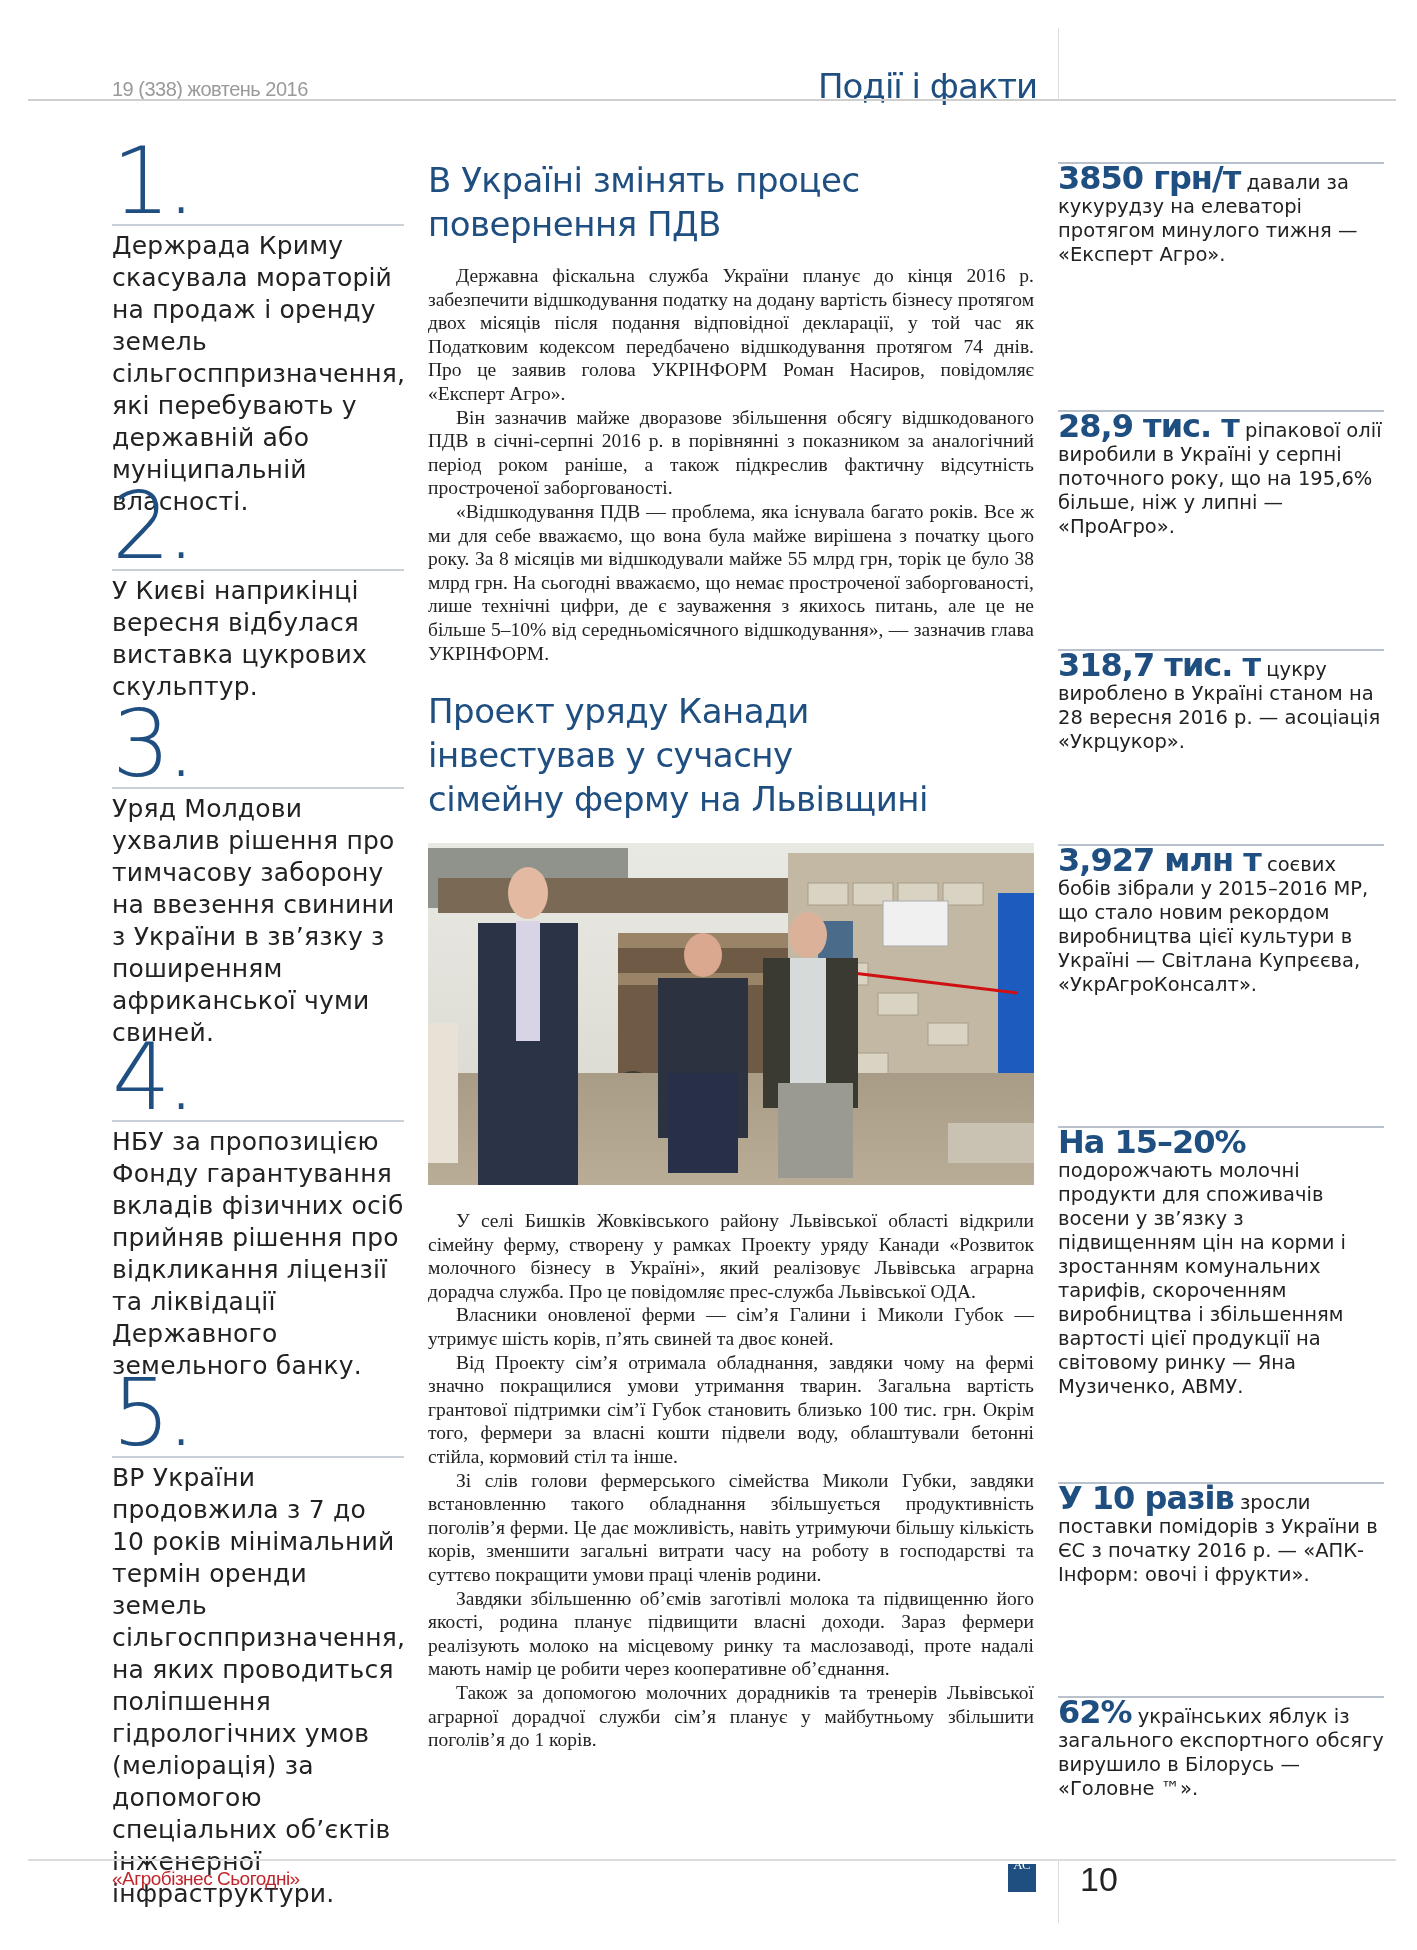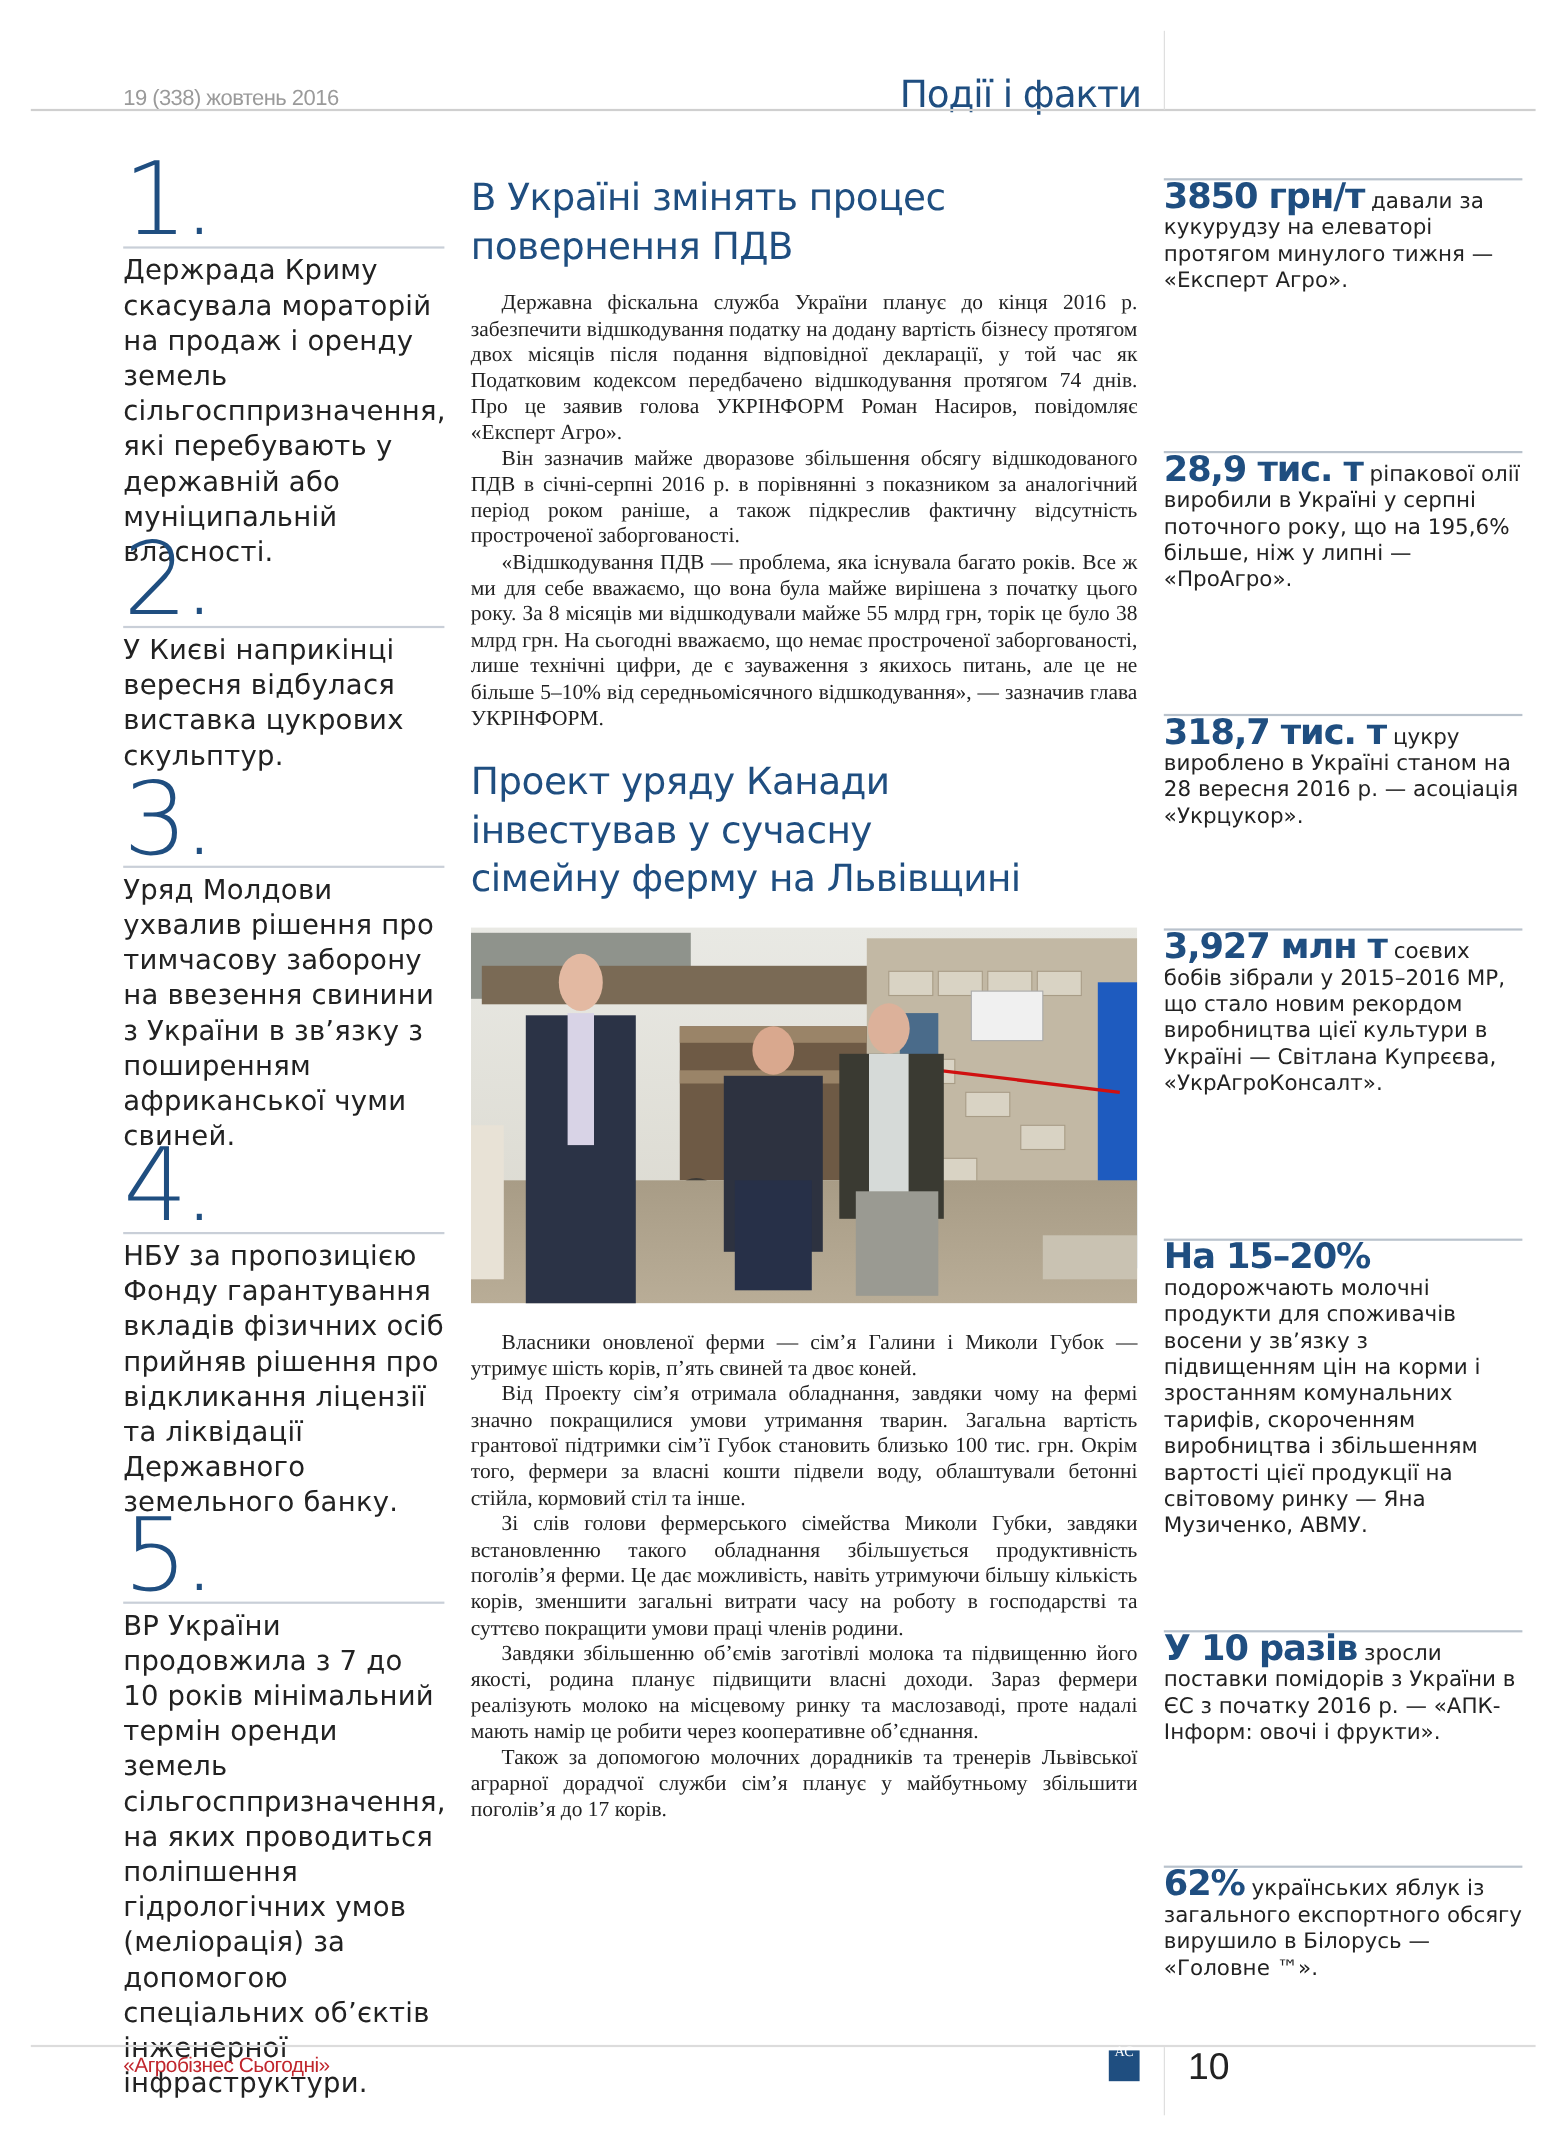--- a/index.html
+++ b/index.html
@@ -126,25 +126,26 @@
       <rect x="240" y="230" width="70" height="100" fill="#273048"></rect>
       <rect x="335" y="115" width="95" height="150" fill="#3a3a32"></rect>
       <ellipse cx="380" cy="92" rx="19" ry="23" fill="#dcb19a"></ellipse>
       <rect x="362" y="115" width="36" height="150" fill="#d6dad8"></rect>
       <rect x="350" y="240" width="75" height="95" fill="#9a9a92"></rect>
       <rect x="0" y="180" width="30" height="140" fill="#e8e2d6"></rect>
     </svg>
   </div>
 
   <div class="art-body" style="margin-top:24px;">
+    <p>У селі Бишків Жовківського району Львівської області відкрили сімейну ферму, створену у рамках Проекту уряду Канади «Розвиток молочного бізнесу в Україні», який реалізовує Львівська аграрна дорадча служба. Про це повідомляє прес-служба Львівської ОДА.</p>
     <p>Власники оновленої ферми — сім’я Галини і Миколи Губок — утримує шість корів, п’ять свиней та двоє коней.</p>
     <p>Від Проекту сім’я отримала обладнання, завдяки чому на фермі значно покращилися умови утримання тварин. Загальна вартість грантової підтримки сім’ї Губок становить близько 100 тис. грн. Окрім того, фермери за власні кошти підвели воду, облаштували бетонні стійла, кормовий стіл та інше.</p>
     <p>Зі слів голови фермерського сімейства Миколи Губки, завдяки встановленню такого обладнання збільшується продуктивність поголів’я ферми. Це дає можливість, навіть утримуючи більшу кількість корів, зменшити загальні витрати часу на роботу в господарстві та суттєво покращити умови праці членів родини.</p>
     <p>Завдяки збільшенню об’ємів заготівлі молока та підвищенню його якості, родина планує підвищити власні доходи. Зараз фермери реалізують молоко на місцевому ринку та маслозаводі, проте надалі мають намір це робити через кооперативне об’єднання.</p>
-    <p>Також за допомогою молочних дорадників та тренерів Львівської аграрної дорадчої служби сім’я планує у майбутньому збільшити поголів’я до 17 корів.</p>
+    <p>Також за допомогою молочних дорадників та тренерів Львівської аграрної дорадчої служби сім’я планує у майбутньому збільшити поголів’я до 1 корів.</p>
   </div>
 </div>
 
 <div class="col-right">
   <div class="stat" style="top:0px;">
     <div class="stat-rule"></div>
     <div class="stat-text"><span class="stat-big">3850 грн/т</span> <span>давали за кукурудзу на елеваторі протягом минулого тижня — «Експерт Агро».</span></div>
   </div>
   <div class="stat" style="top:248px;">
     <div class="stat-rule"></div>

